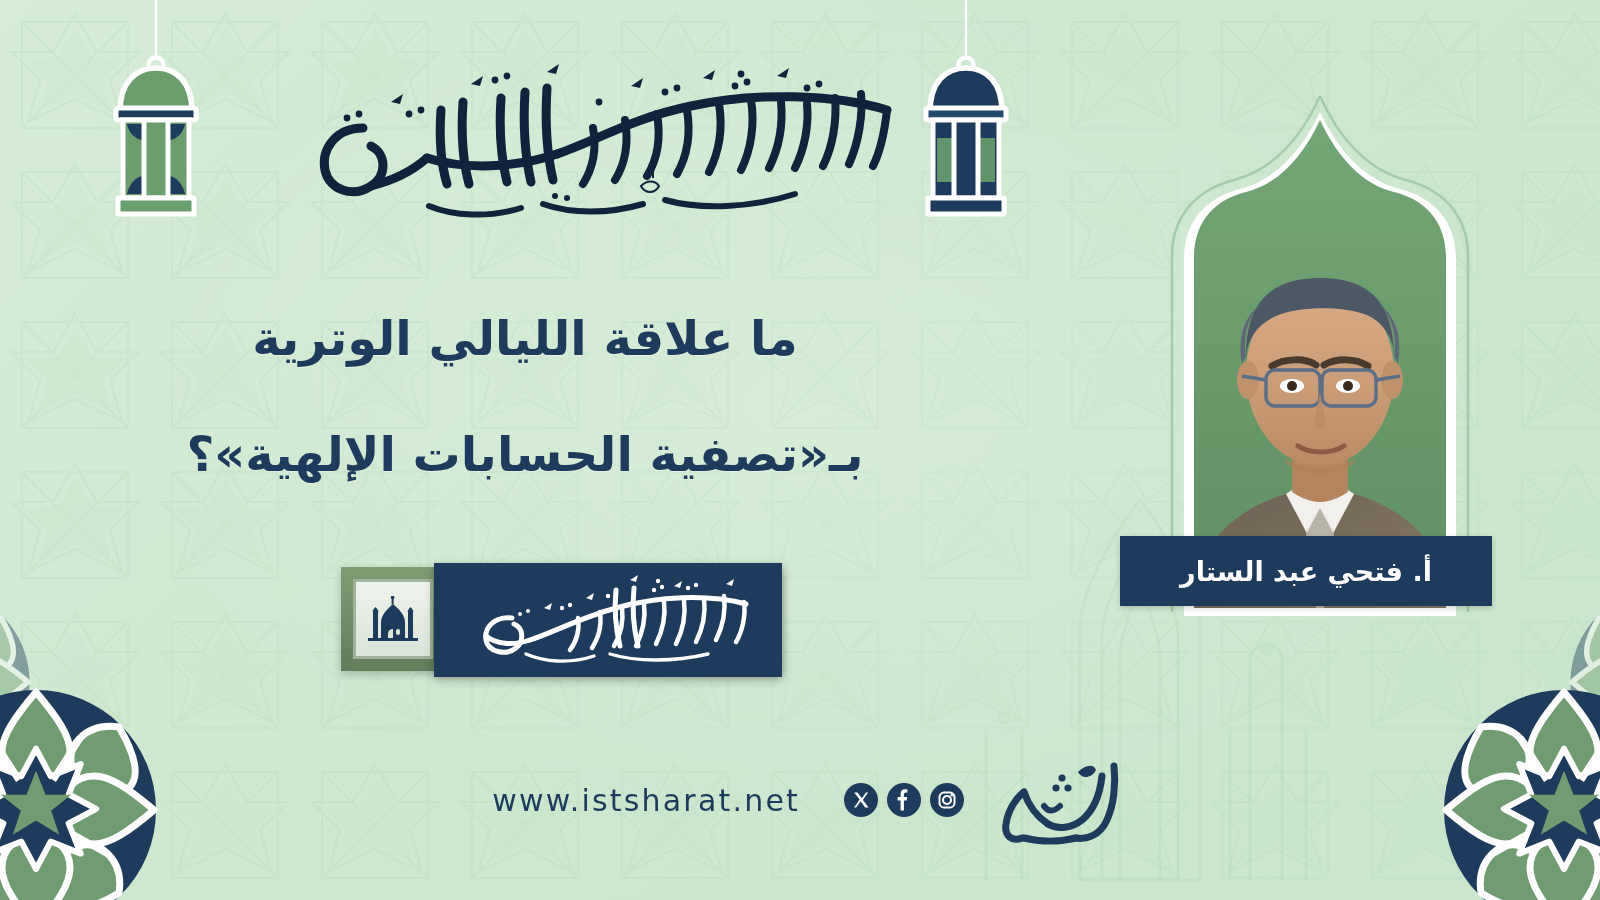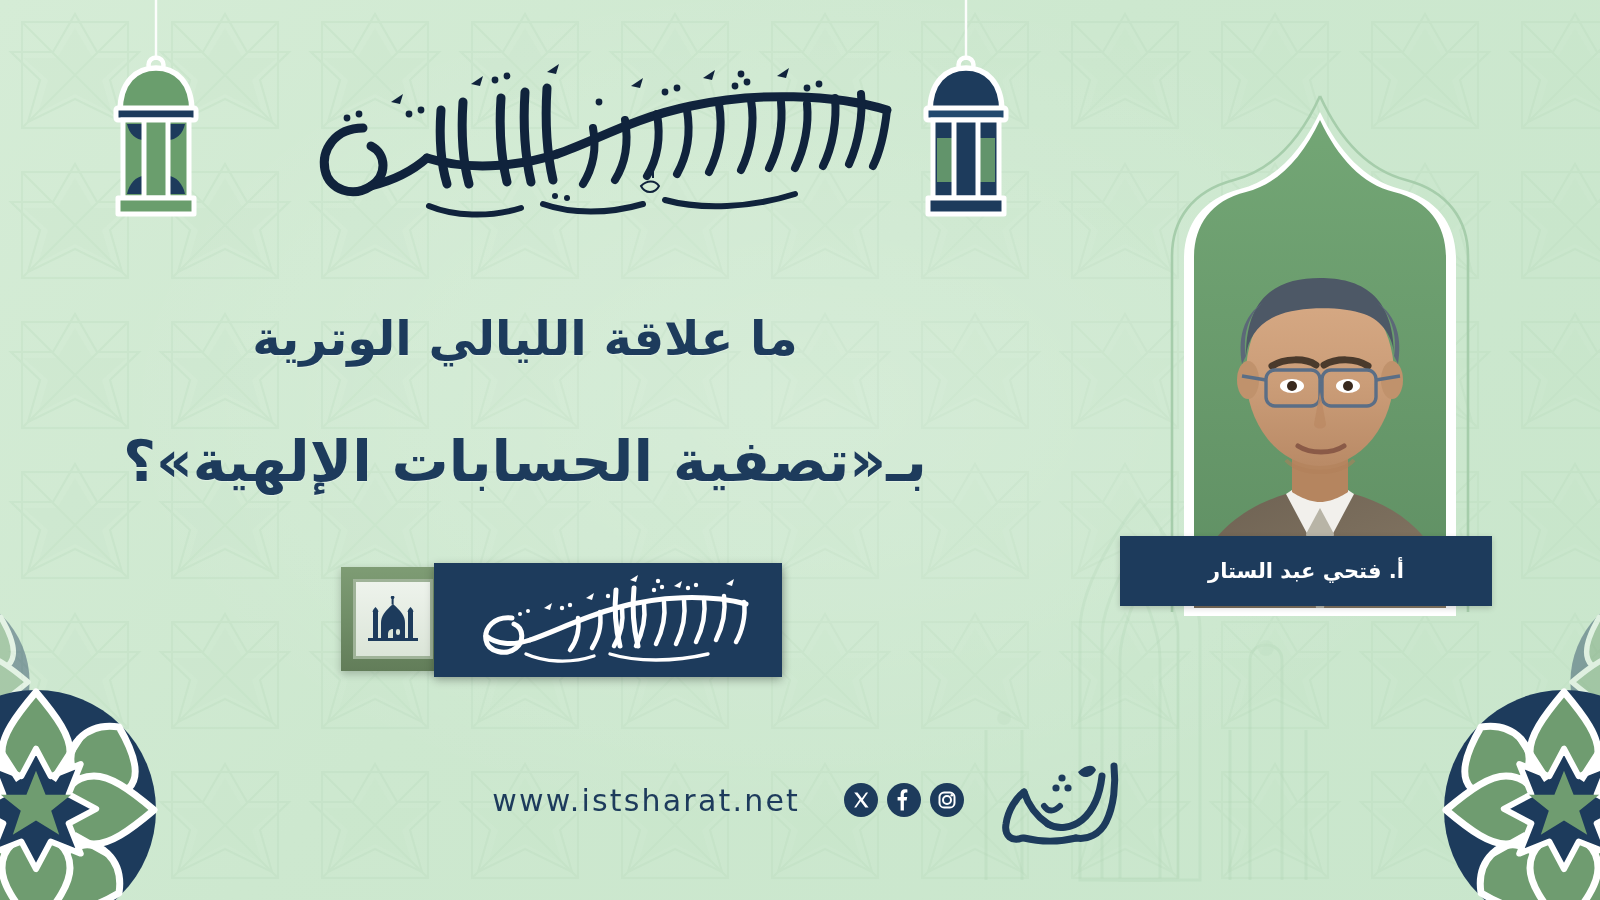--- a/index.html
+++ b/index.html
@@ -62,42 +62,42 @@
   }
   #question .q-line {
     color:#1d3b5c;
     font-weight:700;
     font-size:48px;
     line-height:1.48;
     letter-spacing:0px;
     text-shadow:0 1px 0 rgba(255,255,255,.35);
     margin-top:45px;
   }
-  #question .q-line.l2 { font-size:57px; }
+  #question .q-line.l2 { font-size:48px; }
 
   
   #portrait-card {
     position:absolute;
     left:1110px; top:88px;
     width:420px; height:540px;
   }
   #portrait-card .arch-outline { position:absolute; inset:0; }
 
   
   #name-plate {
     position:absolute;
     left:1120px; top:536px;
     width:372px; height:70px;
     background:#1d3b5c;
     display:flex; align-items:center; justify-content:center;
     box-shadow:0 2px 6px rgba(0,0,0,.18);
   }
   #name-plate .name-text {
     color:#ffffff;
-    font-size:21px;
+    font-size:27px;
     font-weight:700;
     direction:rtl;
     letter-spacing:0px;
     text-align:center;
   }
 
   
   #series-bar {
     position:absolute;
     left:341px; top:563px;

